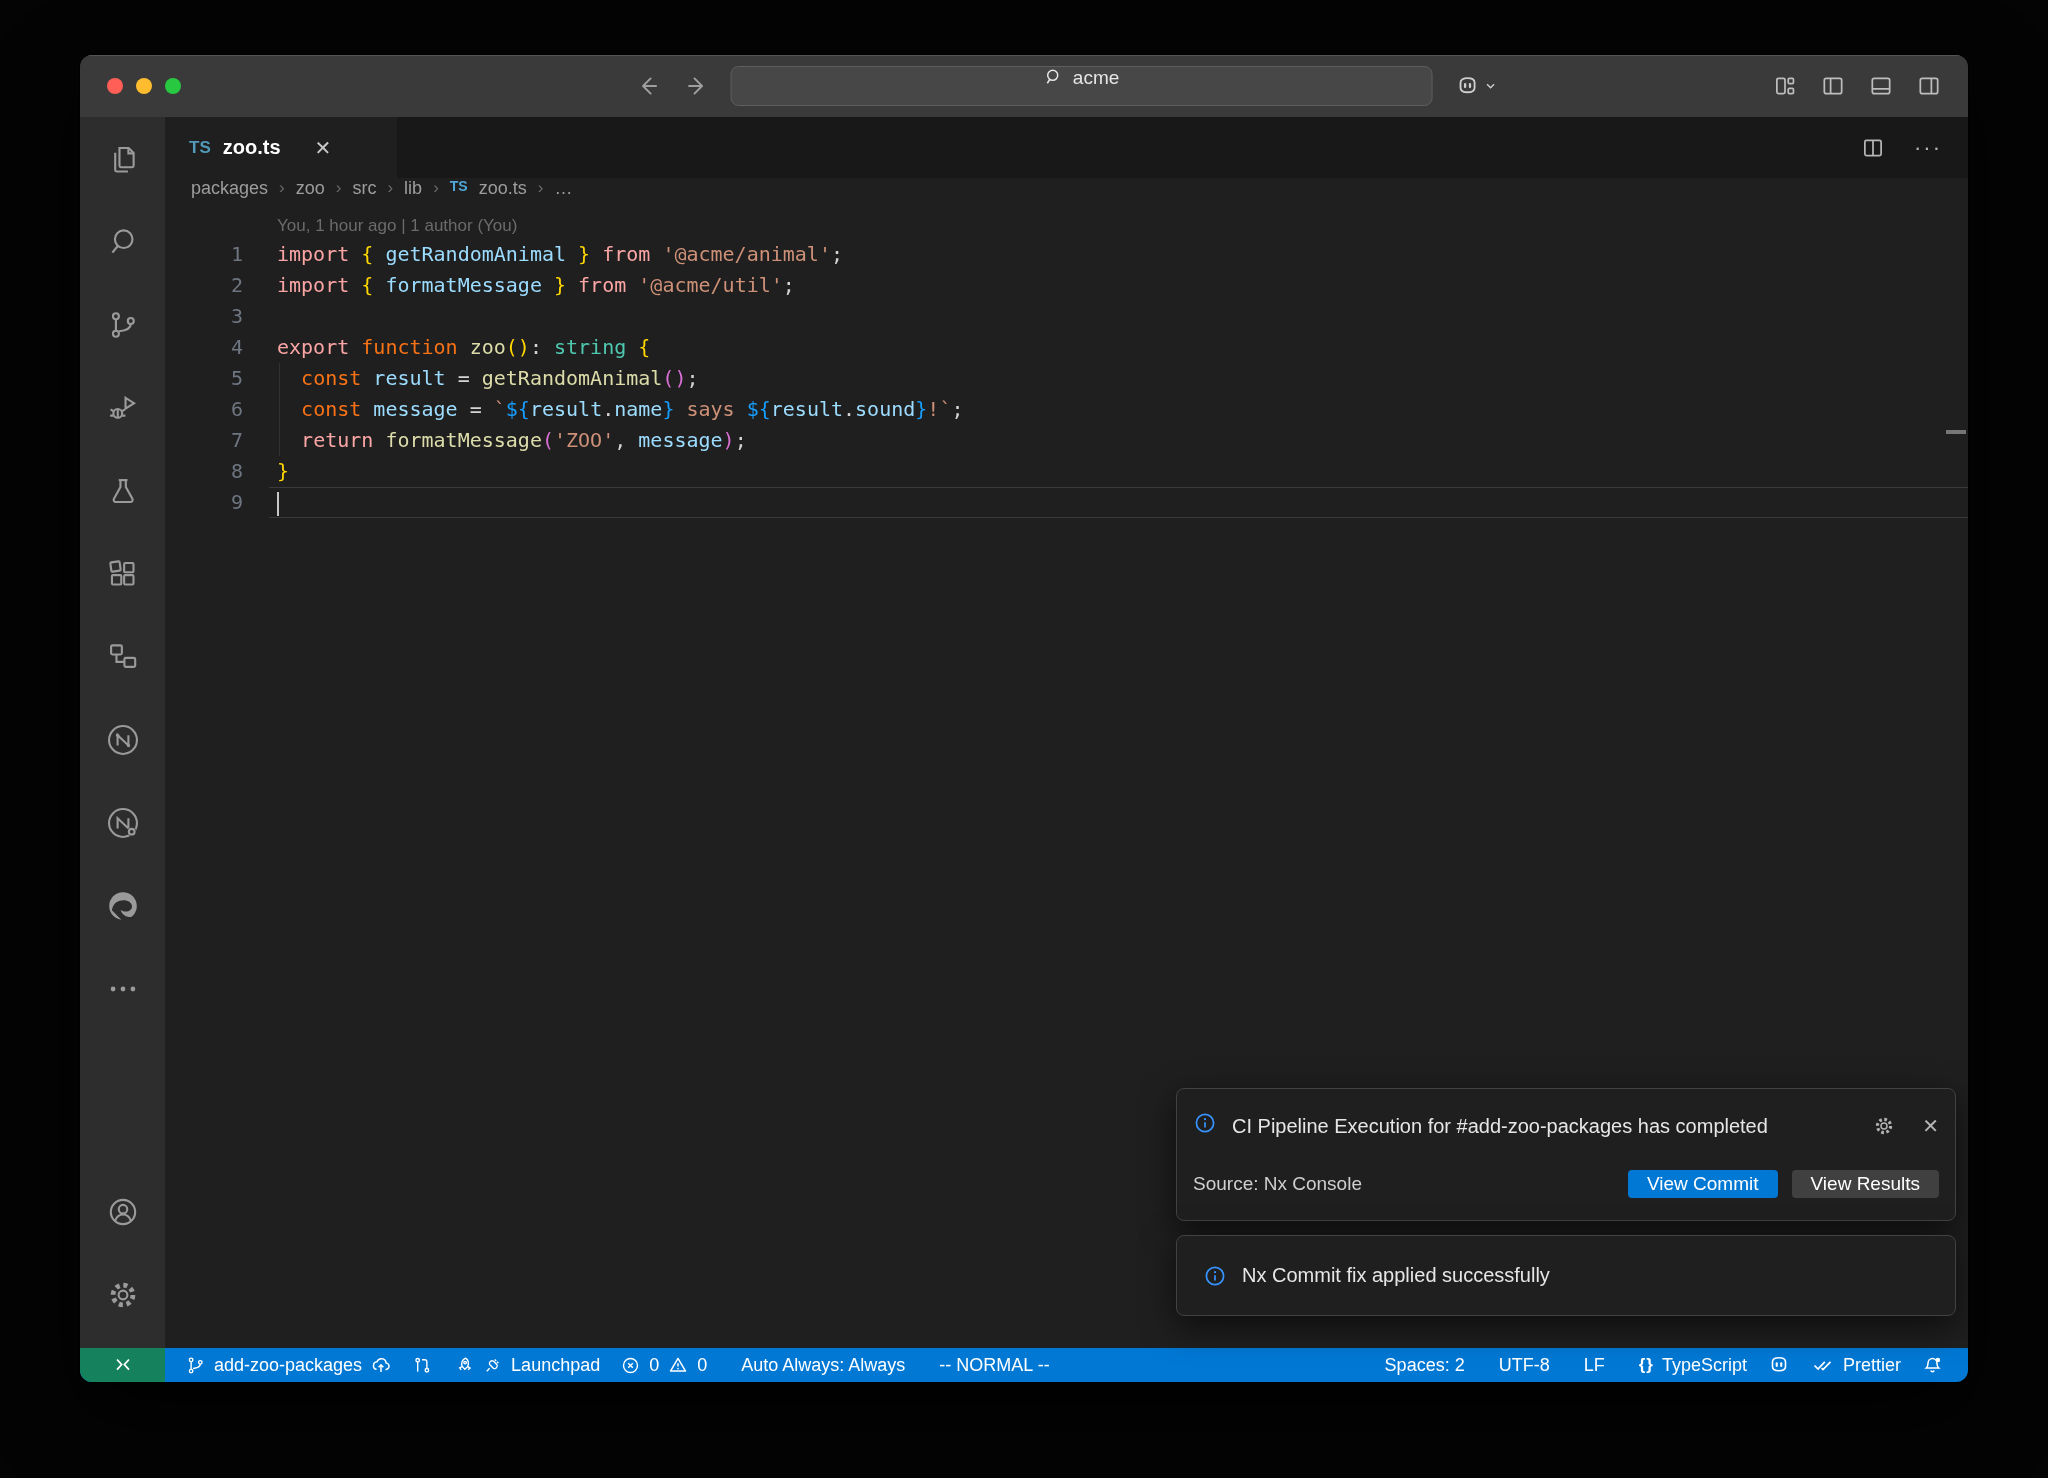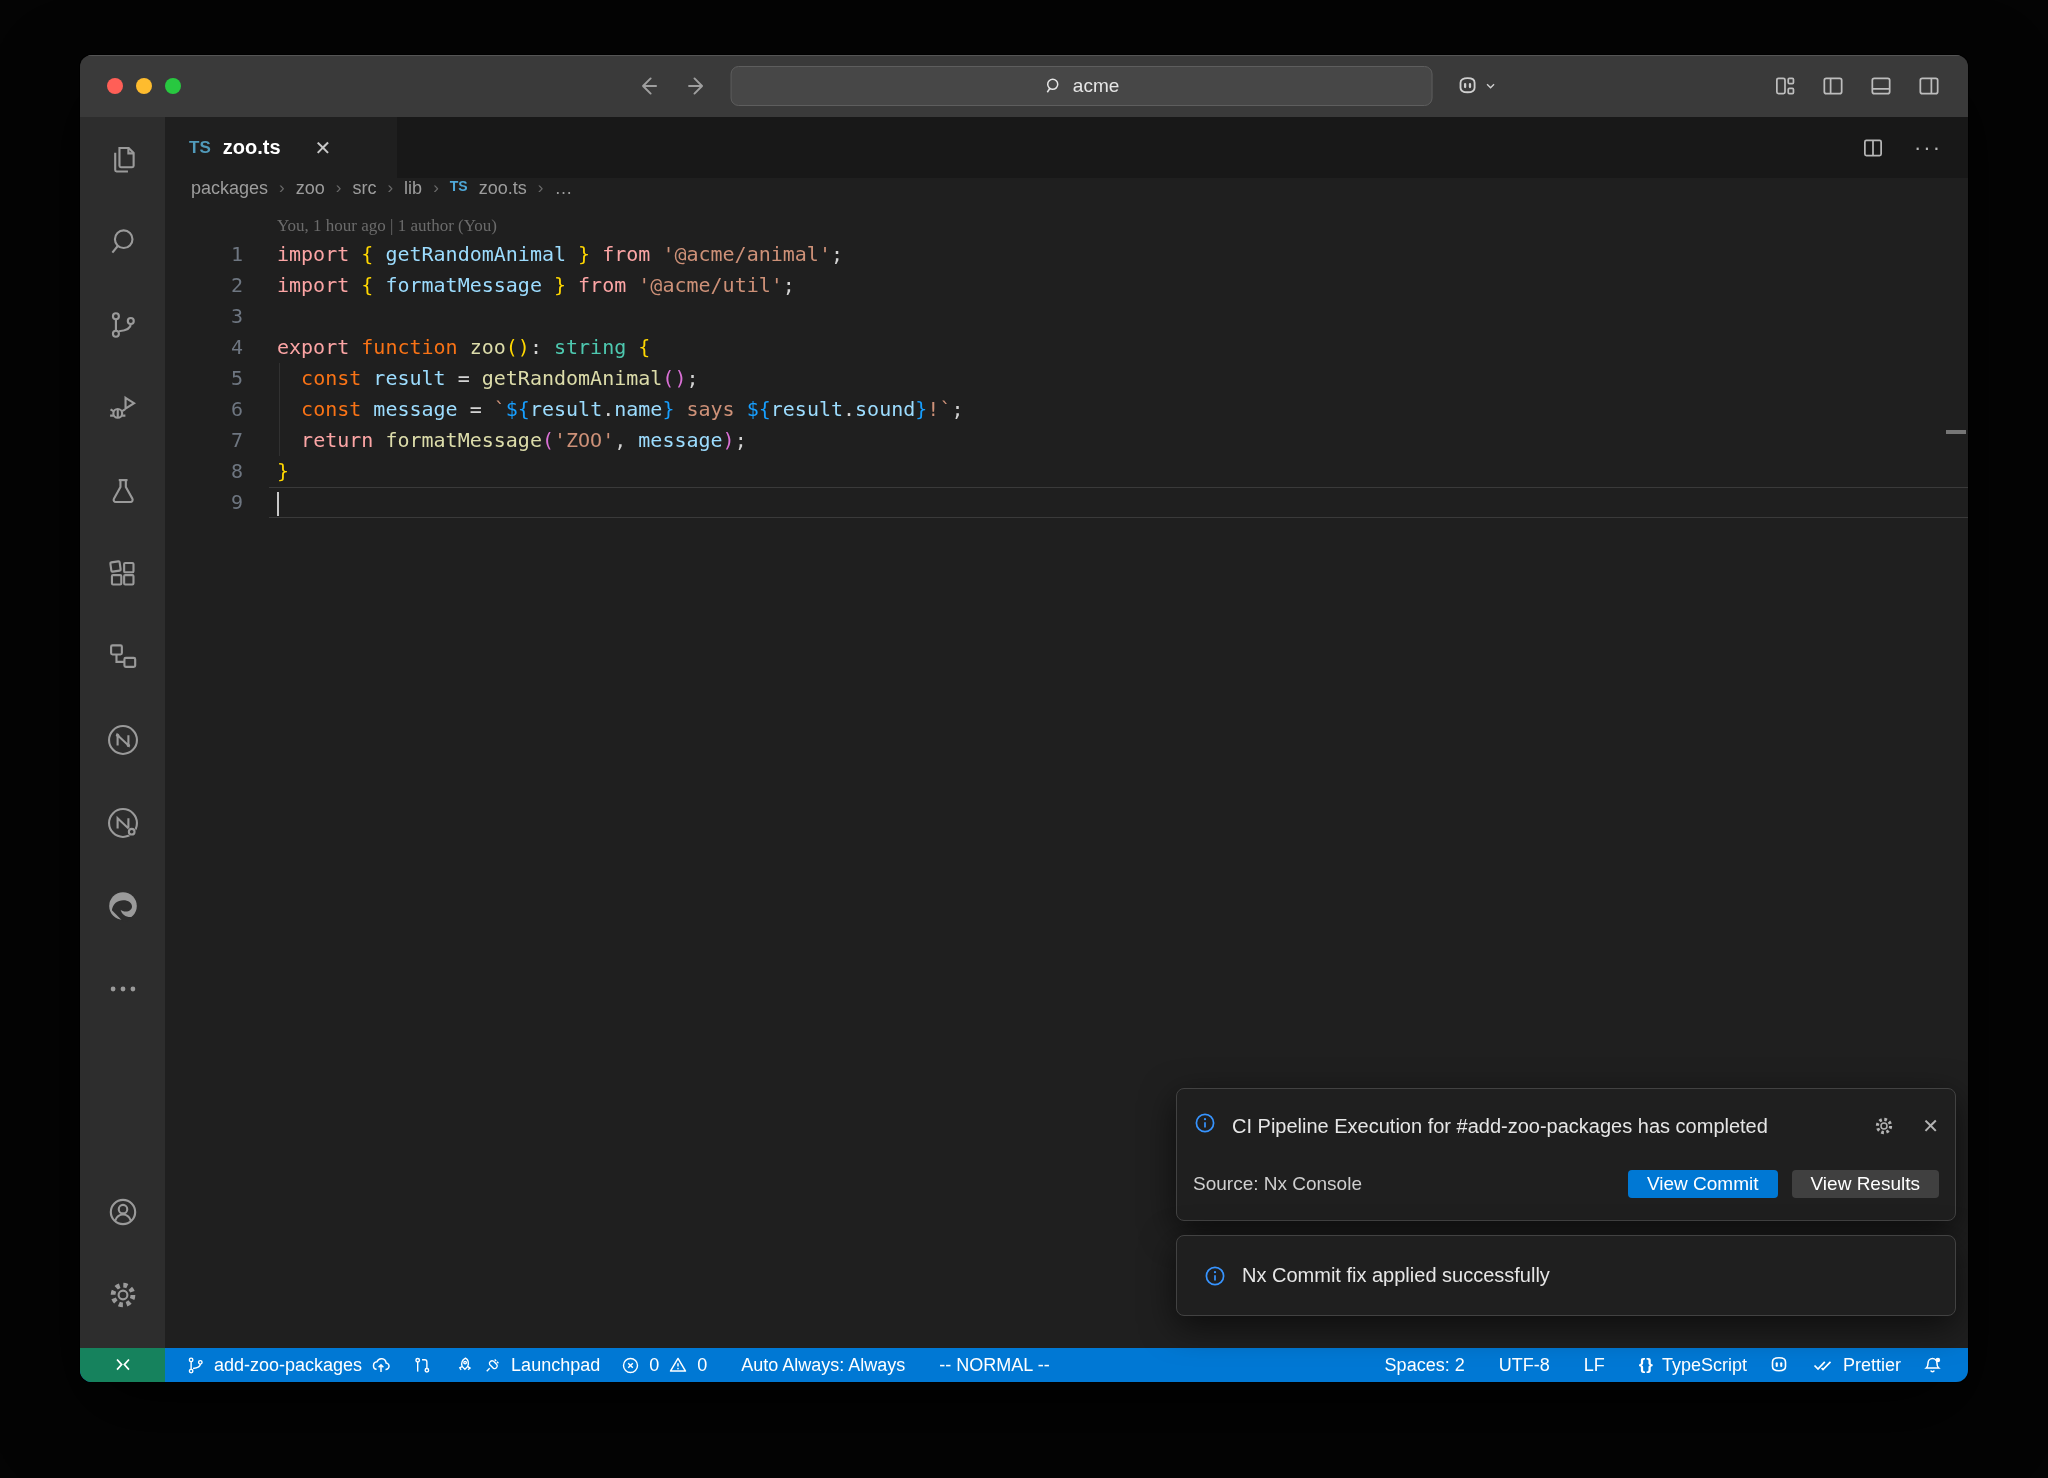--- a/index.html
+++ b/index.html
@@ -10,21 +10,21 @@
     box-shadow:0 30px 80px rgba(0,0,0,.85),0 0 0 1px #000;}
   
   .titlebar{flex:0 0 62px;background:#3a3a3a;display:flex;align-items:center;position:relative;
     box-shadow:inset 0 1px 0 #555;}
   .traffic{display:flex;gap:13px;margin-left:27px;width:150px}
   .tl{width:16px;height:16px;border-radius:50%}
   .tl.red{background:#ff5f57}.tl.yellow{background:#febc2e}.tl.green{background:#28c840}
   .tb-center{position:absolute;left:50%;transform:translateX(-45%);display:flex;align-items:center;gap:22px;height:62px}
   .nav-arrows{display:flex;gap:20px;color:#9f9f9f}
   .searchbox{width:700px;height:38px;background:#474747;border:1px solid #5e5e5e;border-radius:8px;
-    display:flex;align-items:center;justify-content:center;gap:9px;color:#e6e6e6;font-size:19px}
+    display:flex;align-items:flex-start;justify-content:center;gap:9px;color:#e6e6e6;font-size:19px}
   .copilot-tb{display:flex;align-items:center;gap:3px;color:#cfcfcf}
   .tb-right{margin-left:auto;display:flex;gap:22px;margin-right:26px;color:#bdbdbd}
   
   .main{flex:1;display:flex;min-height:0}
   .activitybar{flex:0 0 85px;background:#2d2d2d;display:flex;flex-direction:column;align-items:center}
   .ab-item{height:83px;width:100%;display:flex;align-items:center;justify-content:center;color:#9a9a9a}
   .ab-bottom{margin-top:auto}
   .ab-sp{margin-bottom:12px}
   
   .editor{flex:1;display:flex;flex-direction:column;background:#1f1f1f;position:relative;min-width:0}
@@ -33,21 +33,21 @@
   .tab-ts{color:#519aba;font-weight:700;font-size:17px}
   .tab-label{color:#fff;font-size:20px;margin-left:12px;font-weight:600}
   .tab-close{color:#c8c8c8;font-size:20px;margin-left:34px;cursor:default}
   .tab-actions{margin-left:auto;display:flex;align-items:center;gap:28px;margin-right:26px;color:#b6b6b6}
   .more-dots{font-size:22px;letter-spacing:2px;line-height:10px}
   .breadcrumbs{flex:0 0 33px;display:flex;align-items:flex-start;gap:11px;padding-left:26px;color:#9d9d9d;font-size:18px}
   .bc-sep{color:#6a6a6a;font-size:17px}
   .bc-ts{color:#4fa8d8;font-weight:700;font-size:14px}
   .code-area{flex:1;position:relative;font-family:"DejaVu Sans Mono",monospace;font-size:20px;font-weight:500}
   .blame{height:28px;line-height:30px;margin-left:112px;color:#6b6b6b;font-size:17px;
-    font-family:Liberation Serif, serif;font-weight:400}
+    font-family:Liberation Sans, sans-serif;font-weight:400}
   .code-line{display:flex;height:31px;line-height:31px;position:relative;white-space:pre}
   .gutter{flex:0 0 78px;text-align:right;color:#6e7681}
   .code-text{margin-left:34px;white-space:pre}
   .code-line.guide::before{content:"";position:absolute;left:114px;top:0;bottom:0;width:1px;background:#313131}
   .code-line.current::after{content:"";position:absolute;left:104px;right:0;top:0;bottom:0;
     border-top:1px solid #3a3a3a;border-bottom:1px solid #3a3a3a;pointer-events:none}
   .caret{display:inline-block;width:2px;height:24px;background:#c8c8c8;vertical-align:middle}
   .tk-kw{color:#fca5a5}.tk-kw2{color:#f97316}.tk-type{color:#4EC9B0}.tk-fn{color:#DCDCAA}
   .tk-var{color:#9CDCFE}.tk-str{color:#CE9178}.tk-b1{color:#FFD700}.tk-b2{color:#DA70D6}
   .tk-b3{color:#179FFF}.tk-pun{color:#D4D4D4}

